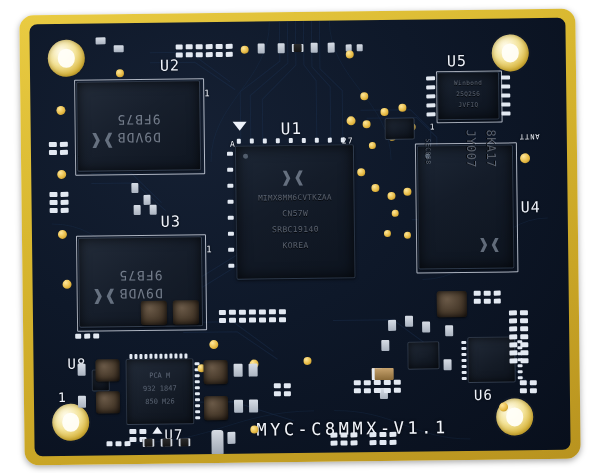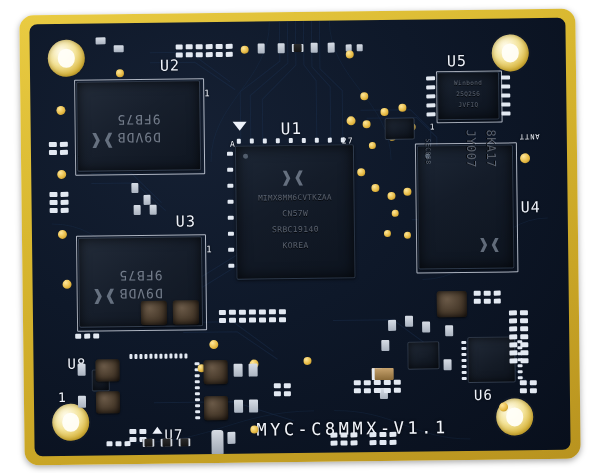--- a/index.html
+++ b/index.html
@@ -185,21 +185,21 @@
       <div class="ref" style="left:130px;top:34px;font-size:15px;">U2</div>
       <div class="ref" style="left:174px;top:66px;font-size:9px;">1</div>
 
       <div class="silk-out" style="left:44px;top:212px;width:128px;height:94px;"></div>
       <div class="part dram" style="left:46px;top:214px;width:124px;height:90px;">
         <div class="dmk" style="top:30px;font-size:13px;">9FB75</div>
         <div class="dmk" style="top:48px;font-size:13px;">D9VDB</div>
         <div class="logo" style="left:12px;top:50px;font-size:15px;transform:rotate(180deg);">❱❰</div>
         <div class="dot1" style="right:8px;top:8px;"></div>
       </div>
-      <div class="ref" style="left:144px;top:190px;font-size:15px;">U3</div>
+      <div class="ref" style="left:129px;top:190px;font-size:15px;">U3</div>
       <div class="ref" style="left:174px;top:222px;font-size:9px;">1</div>
 
       <div class="tri" style="left:202px;top:100px;"></div>
       <div class="ref" style="left:250px;top:98px;font-size:16px;">U1</div>
       <div class="ref" style="left:199px;top:118px;font-size:8px;">A</div>
       <div class="ref" style="left:311px;top:116px;font-size:8px;">27</div>
       <div class="part bga" style="left:204px;top:124px;width:119px;height:134px;">
         <div class="logo" style="left:44px;top:22px;font-size:15px;">❱❰</div>
         <div class="mk" style="top:47px;font-size:7.5px;">MIMX8MM6CVTKZAA</div>
         <div class="mk" style="top:63px;font-size:8px;">CN57W</div>
@@ -282,20 +282,25 @@
         <i style="width:5px"></i>
           <i style="width:5px"></i>
           <i style="width:5px"></i>
           <i style="width:5px"></i>
         <i style="width:5px"></i>
           <i style="width:5px"></i>
           <i style="width:5px"></i>
       </div>
       <div class="ref" style="left:440px;top:368px;font-size:14px;">U6</div>
 
+      <div class="part qfn" style="left:92px;top:336px;width:68px;height:66px;">
+        <div class="qmk" style="top:12px;font-size:7px;">PCA M</div>
+        <div class="qmk" style="top:25px;font-size:7px;">932 1847</div>
+        <div class="qmk" style="top:38px;font-size:7px;">850  M26</div>
+      </div>
       <div class="padg" style="left:96px;top:331px;grid-template-columns:repeat(12,3px);gap:2px;">
         <i style="height:5px"></i>
           <i style="height:5px"></i>
           <i style="height:5px"></i>
           <i style="height:5px"></i>
         <i style="height:5px"></i>
           <i style="height:5px"></i>
           <i style="height:5px"></i>
           <i style="height:5px"></i>
         <i style="height:5px"></i>

